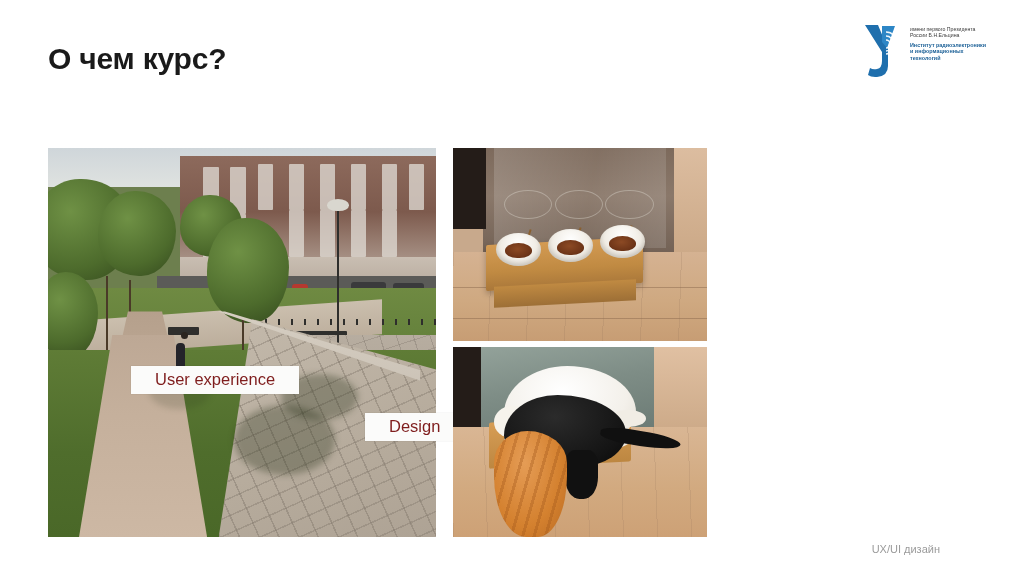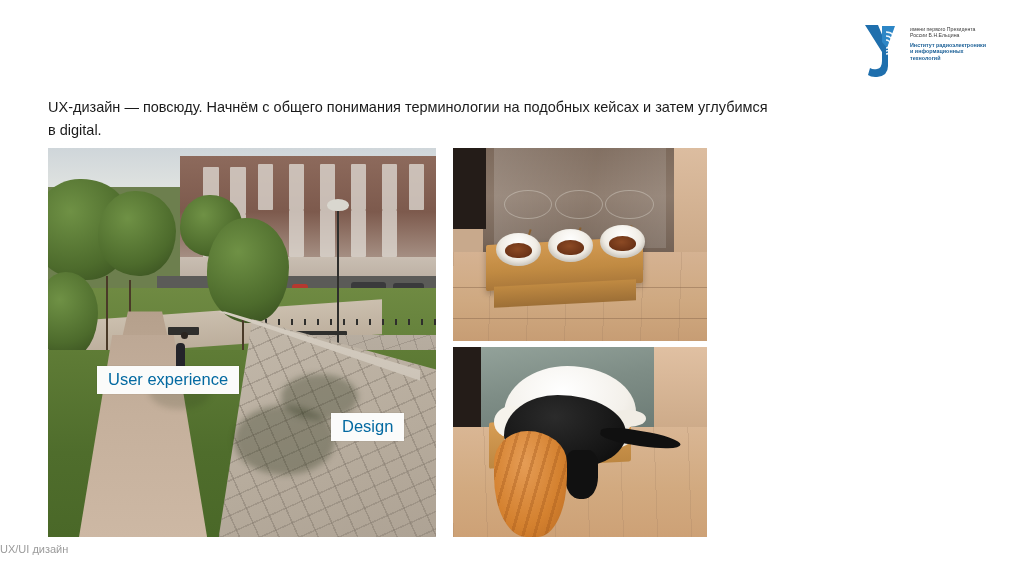--- a/index.html
+++ b/index.html
@@ -264,39 +264,40 @@
   .cat-orange {
     position: absolute; left: 16%; top: 44%; width: 29%; height: 56%;
     background:
       repeating-linear-gradient(106deg, rgba(160,86,26,.35) 0 3px, transparent 3px 11px),
       radial-gradient(ellipse at 42% 30%, #e59c55 0%, #d4812f 60%, #b96a22 100%);
     border-radius: 46% 54% 40% 44% / 30% 30% 58% 58%;
   }
 
   
   .chip {
-    position: absolute; background: #fbfbfa; color: #0369a1;
-    font-size: 16.5px; padding: 4px 11px 5px; white-space: nowrap;
+    position: absolute; background: #fbfbfa; color: #7f1d1d;
+    font-size: 16.5px; padding: 4px 24px 5px; white-space: nowrap;
     box-shadow: 0 0 0 0.5px rgba(0,0,0,.06);
+    margin-left: 34px;
   }
   .chip-ux { left: 97px; top: 366px; }
   .chip-design { left: 331px; top: 413px; }
 
   
   .footer {
-    position: absolute; left: 0; top: 543px; width: 1024px;
-    text-align: left; font-size: 11px; color: #9b9b9b;
+    position: absolute; left: 0; top: 543px; width: 940px;
+    text-align: right; font-size: 11px; color: #9b9b9b;
   }
 </style>
 </head>
 <body>
 
 <div class="slide">
 
-  <p class="slide-subtitle">UX-дизайн — повсюду. Начнём с общего понимания терминологии на подобных кейсах и затем углубимся в digital.</p>
+  <h1 class="slide-title">О чем курс?</h1>
 
   <div class="logo">
     <div class="logo-mark">
       <svg viewBox="0 0 42 58" width="42" height="58" aria-hidden="true">
         <path d="M3 3 L16 3 L26 27 L26 44 Q26 54 15 55 Q9 55.5 6 53 L8 46 Q11 48 15 47 Q20 46 20 39 L20 30 Z" fill="#1f6fad"></path>
         <path d="M20 4 L33 4 L25 26 L20 20 Z" fill="#2d86c6"></path>
         <g fill="none" stroke="#ffffff" stroke-width="1.6" opacity=".92">
           <path d="M24 10 a11 11 0 0 1 0 22"></path>
           <path d="M24 14 a7.5 7.5 0 0 1 0 15"></path>
           <path d="M24 18 a4 4 0 0 1 0 8"></path>

